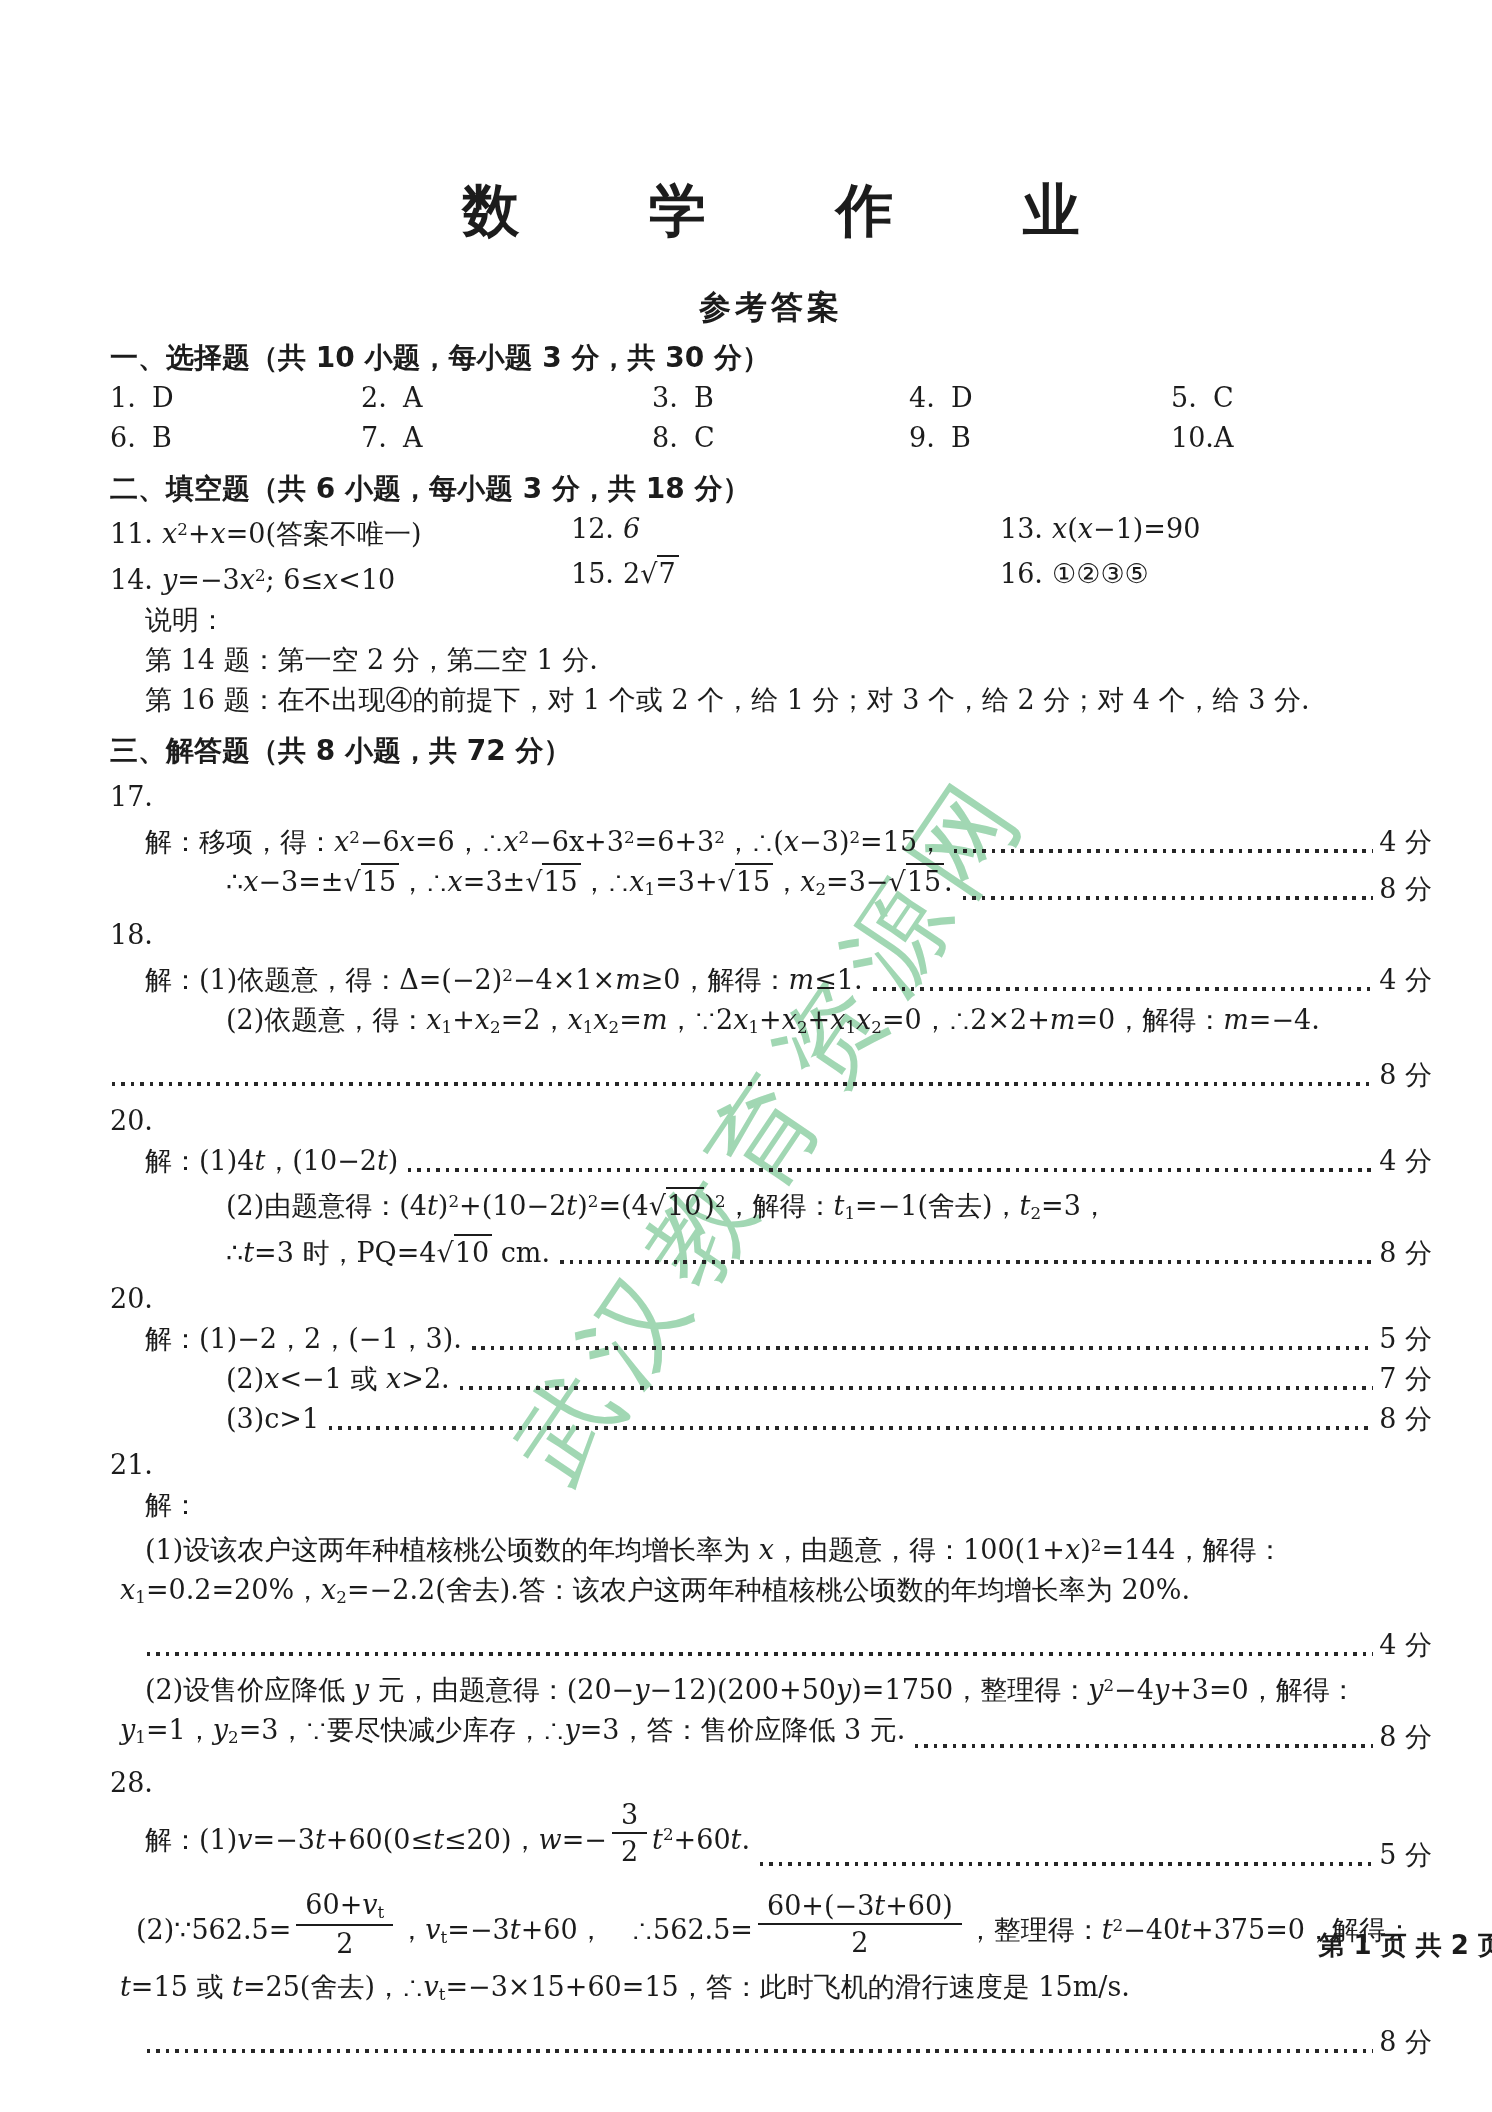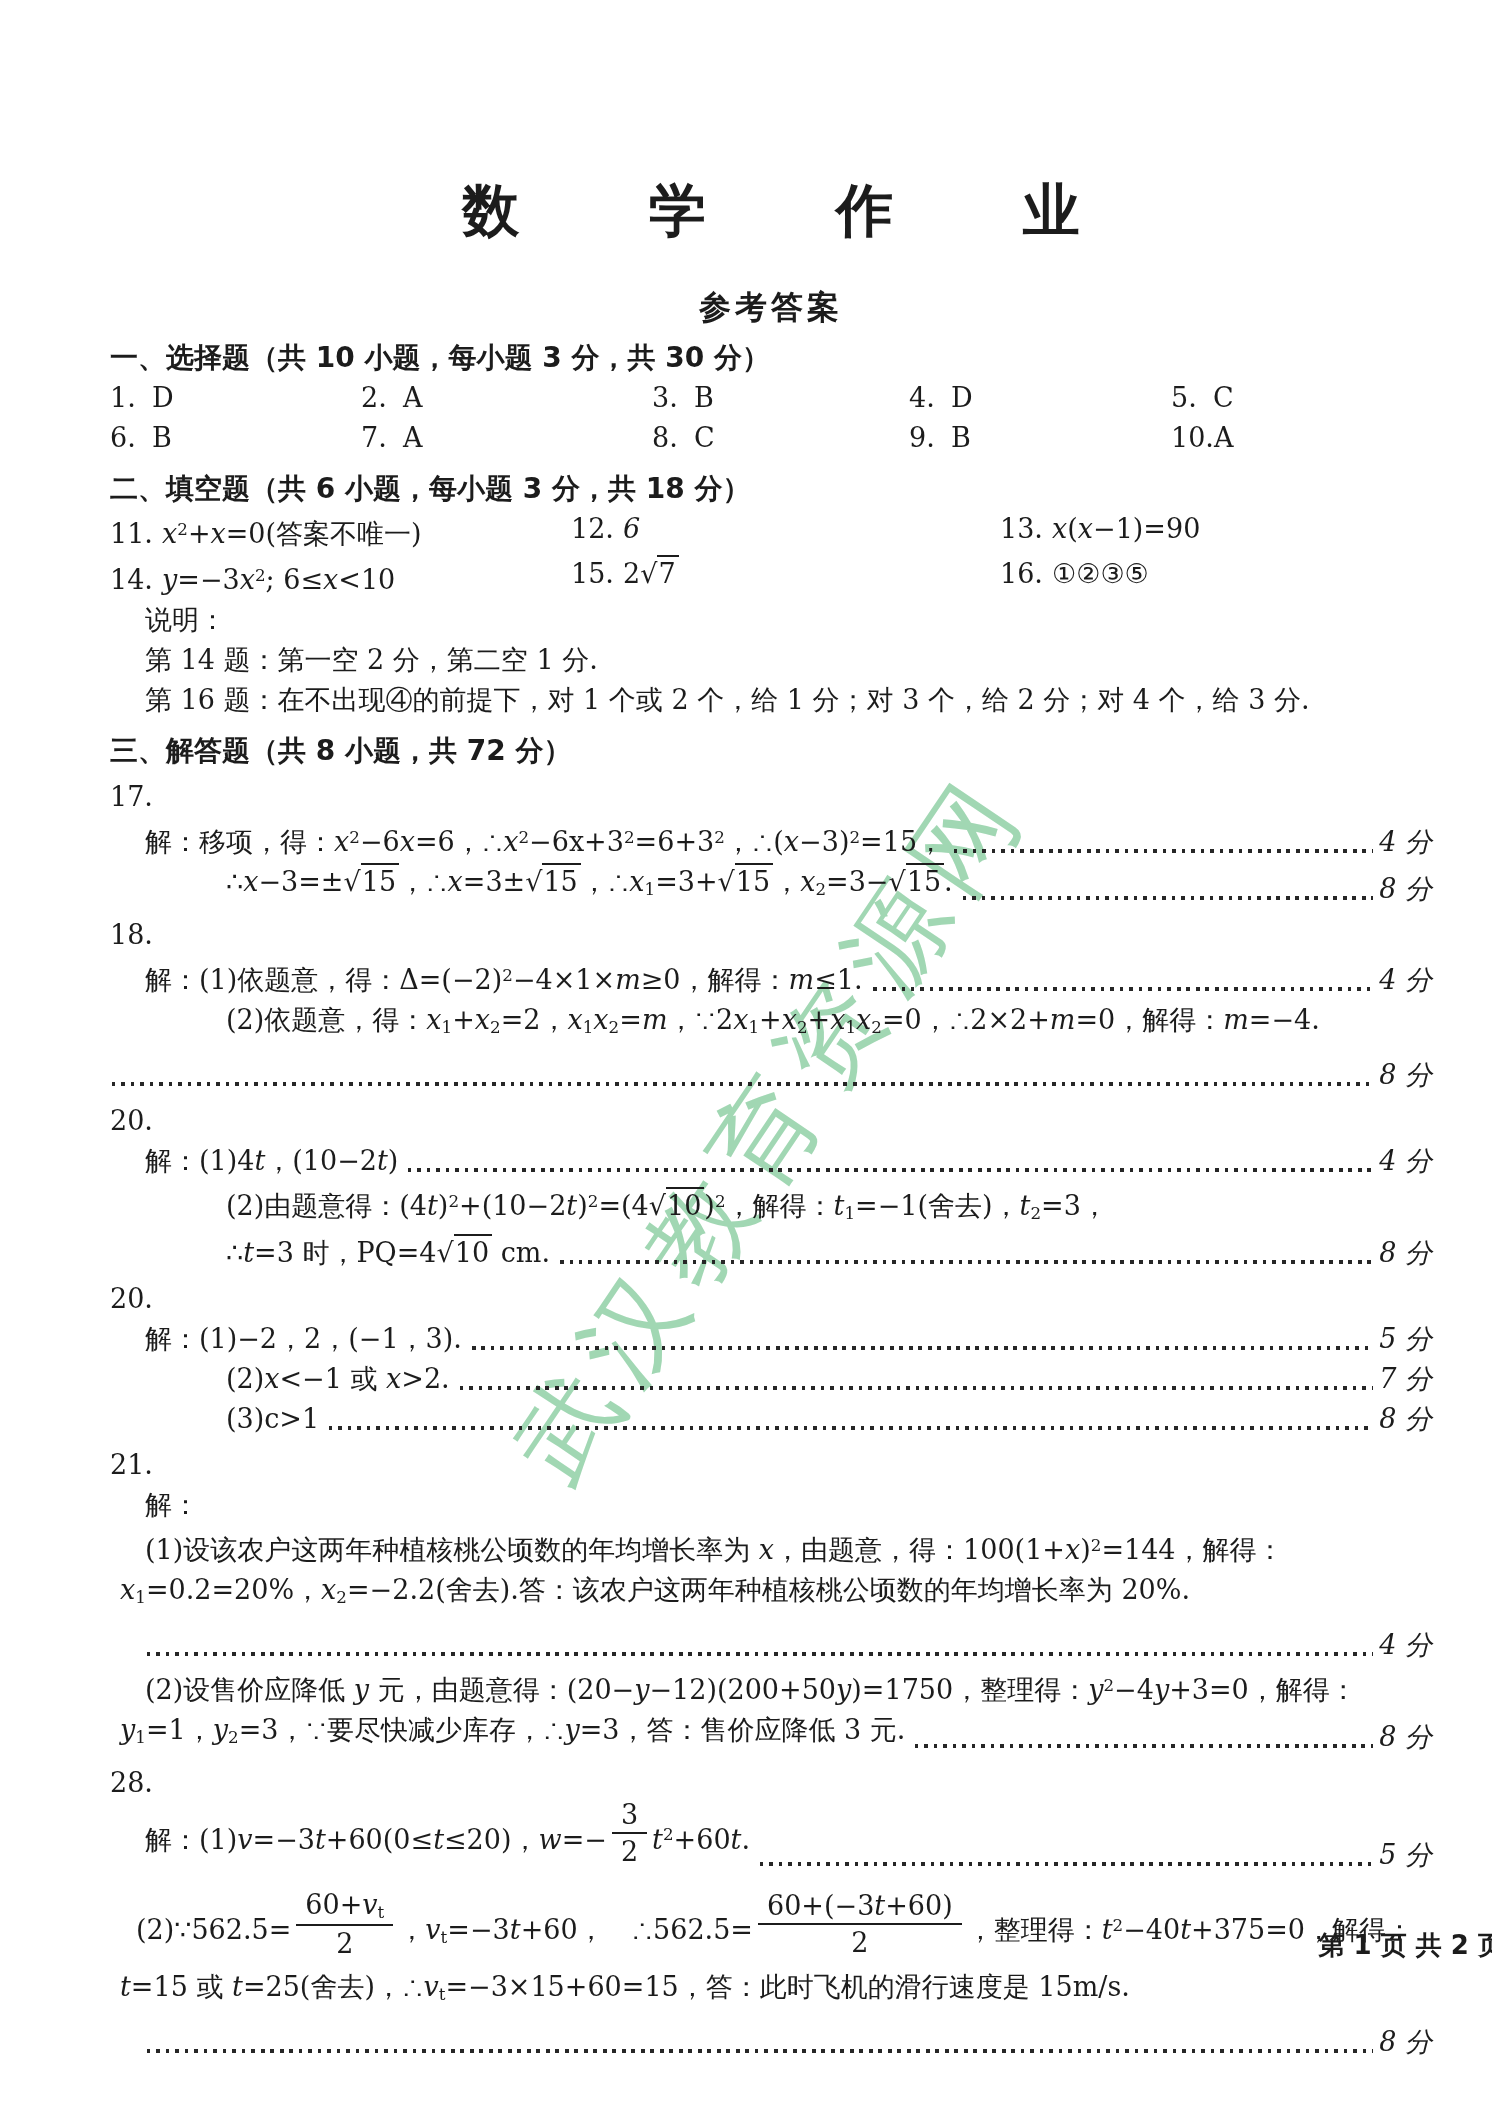--- a/index.html
+++ b/index.html
@@ -44,21 +44,21 @@
   .sol{display:flex;align-items:flex-end;line-height:40px;min-height:40px;}
   .ind1{margin-left:35px;}   
   .ind2{margin-left:116px;}   
   .ind15{margin-left:26px;}  
   .ind0{margin-left:10px;}   
   .txt{flex:0 0 auto;}
   .dots{
     flex:1 1 auto;height:4px;margin:0 6px 9px 10px;
     background-image:repeating-linear-gradient(90deg,#262626 0 3.5px,transparent 3.5px 9.5px);
   }
-  .score{flex:0 0 auto;white-space:nowrap;font-style:italic;}
+  .score{flex:0 0 auto;white-space:nowrap;}
   sup{font-size:.62em;vertical-align:.5em;}
   sub{font-size:.62em;vertical-align:-.22em;}
   i{font-style:italic;}
   .sqrt{white-space:nowrap;}
   .sqrt .rad{border-top:2.5px solid #1c1c1c;padding:1px 3px 0 1px;}
   .frac{display:inline-flex;flex-direction:column;text-align:center;vertical-align:middle;margin:0 5px;transform:translateY(-8px);}
   .frac .num{display:block;border-bottom:2.5px solid #1c1c1c;padding:0 9px 2px;line-height:1.15;}
   .frac .den{display:block;padding-top:2px;line-height:1.15;}
   .tall{min-height:72px;}
   .taller{min-height:92px;}

